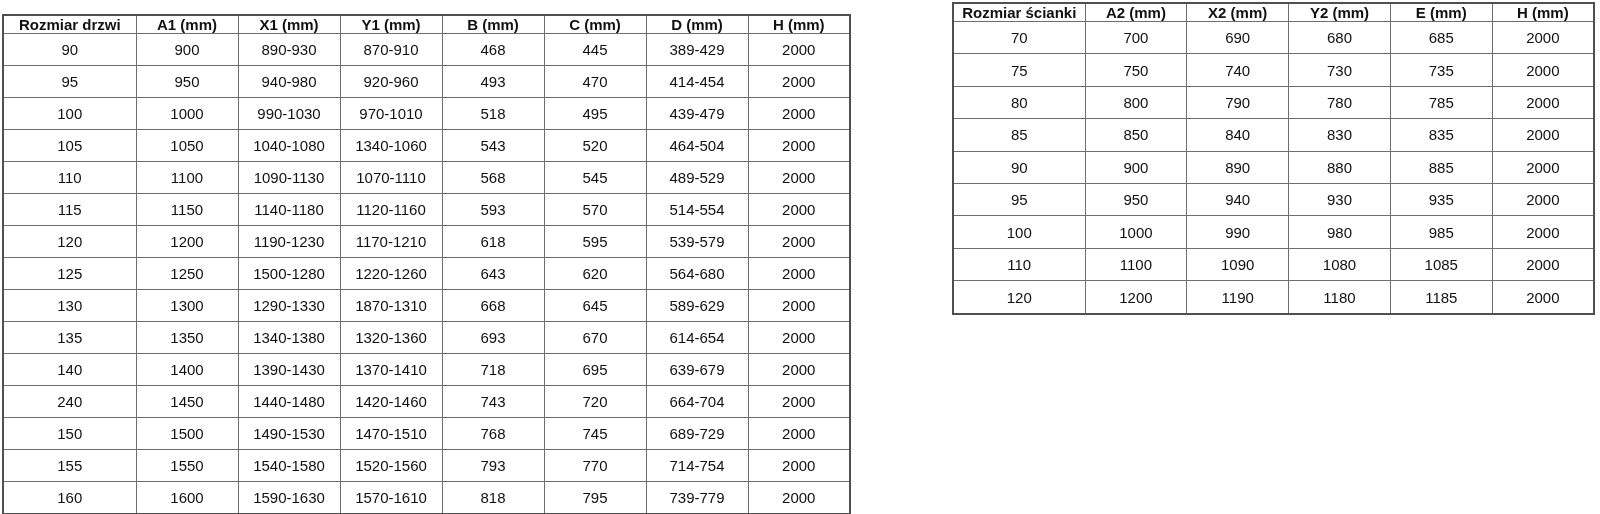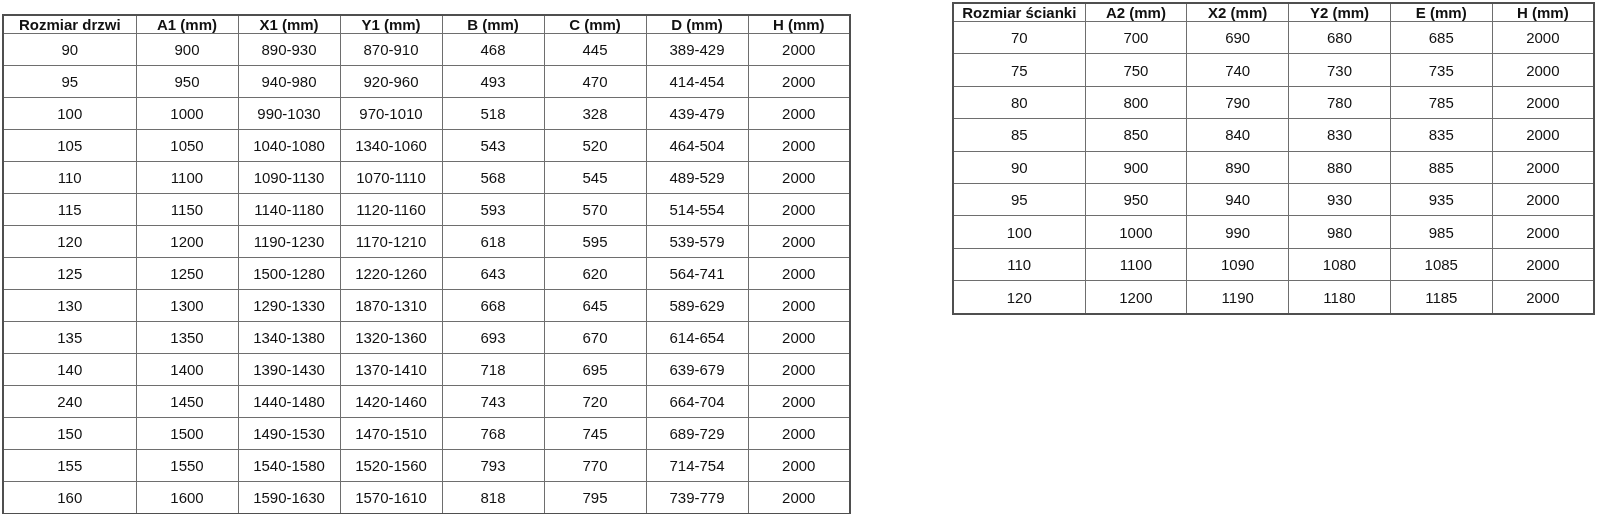--- a/index.html
+++ b/index.html
@@ -84,21 +84,21 @@
           <td>470</td>
           <td>414-454</td>
           <td>2000</td>
         </tr>
         <tr>
           <td>100</td>
           <td>1000</td>
           <td>990-1030</td>
           <td>970-1010</td>
           <td>518</td>
-          <td>328</td>
+          <td>495</td>
           <td>439-479</td>
           <td>2000</td>
         </tr>
         <tr>
           <td>105</td>
           <td>1050</td>
           <td>1040-1080</td>
           <td>1340-1060</td>
           <td>543</td>
           <td>520</td>
@@ -135,21 +135,21 @@
           <td>539-579</td>
           <td>2000</td>
         </tr>
         <tr>
           <td>125</td>
           <td>1250</td>
           <td>1500-1280</td>
           <td>1220-1260</td>
           <td>643</td>
           <td>620</td>
-          <td>564-741</td>
+          <td>564-680</td>
           <td>2000</td>
         </tr>
         <tr>
           <td>130</td>
           <td>1300</td>
           <td>1290-1330</td>
           <td>1870-1310</td>
           <td>668</td>
           <td>645</td>
           <td>589-629</td>

